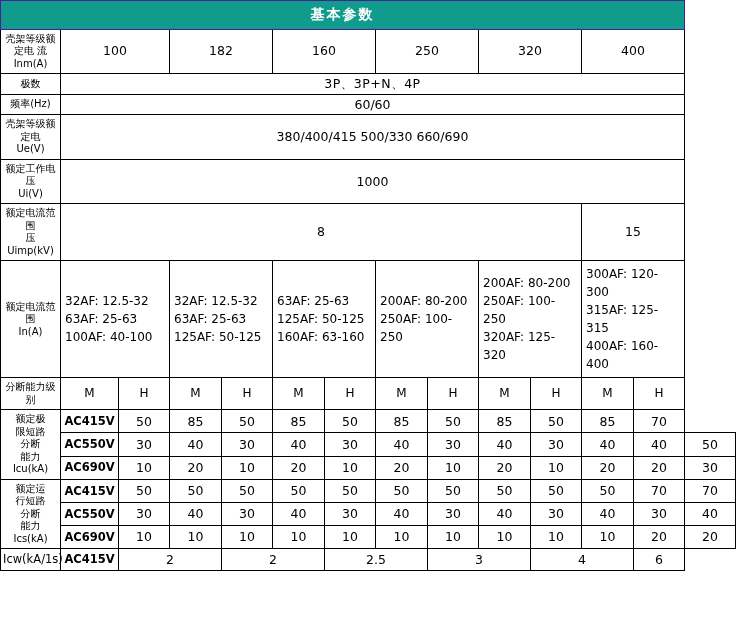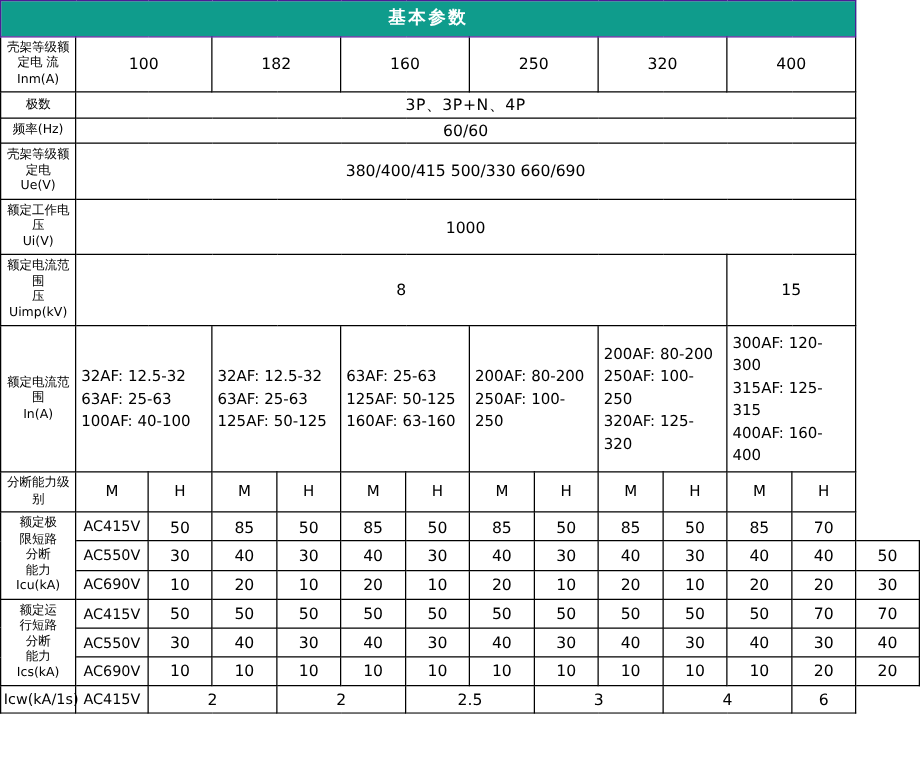--- a/index.html
+++ b/index.html
@@ -42,21 +42,21 @@
   }
   .range-cell{
     text-align:left;
     font-size:12px;
     padding:4px 3px 4px 4px;
     line-height:1.5;
     white-space:pre-line;
   }
   .narrow{font-size:11.5px;}
   .pole{letter-spacing:0.5px;}
-  .sub{font-size:11.5px;}
+  .sub{font-size:11.5px;font-weight:bold;}
   .mh{font-size:12px;}
 </style>
 </head>
 <body>
 
 <div id="sheet">
   <table>
     <colgroup>
       <col style="width:60px">
       <col style="width:58px">

